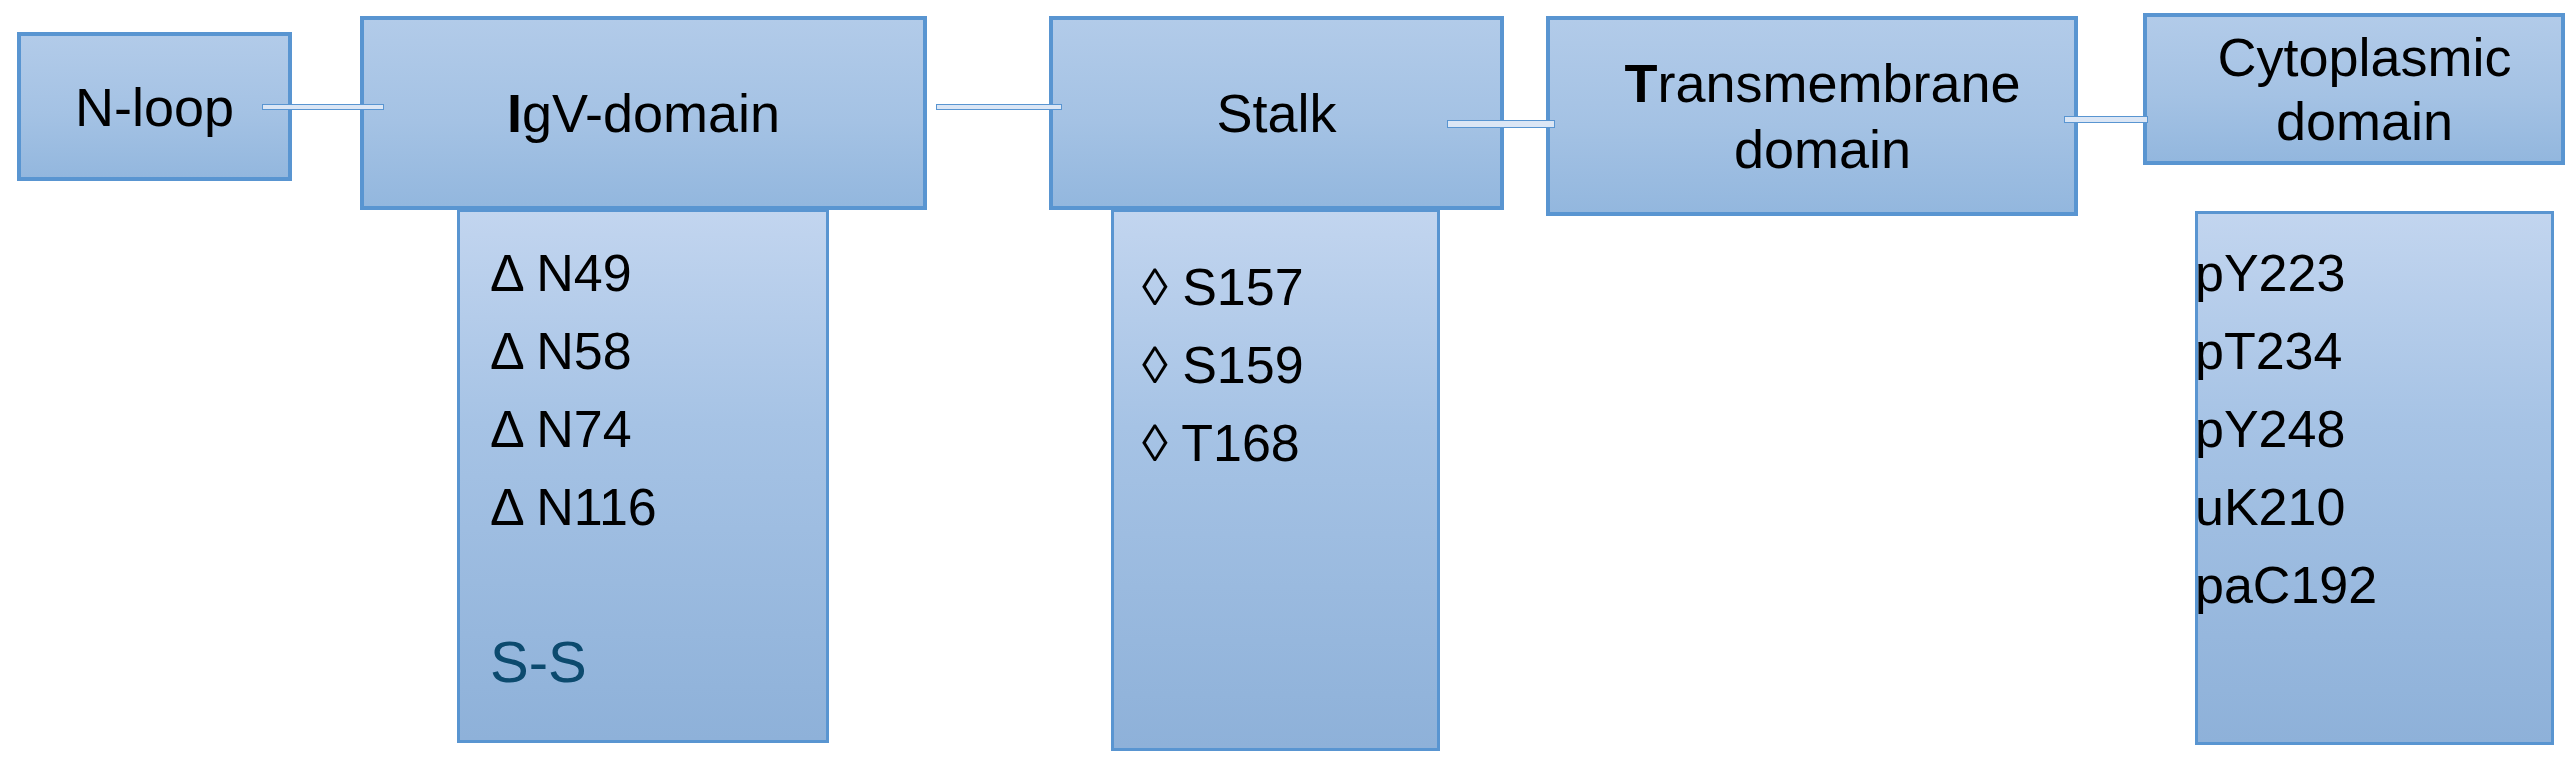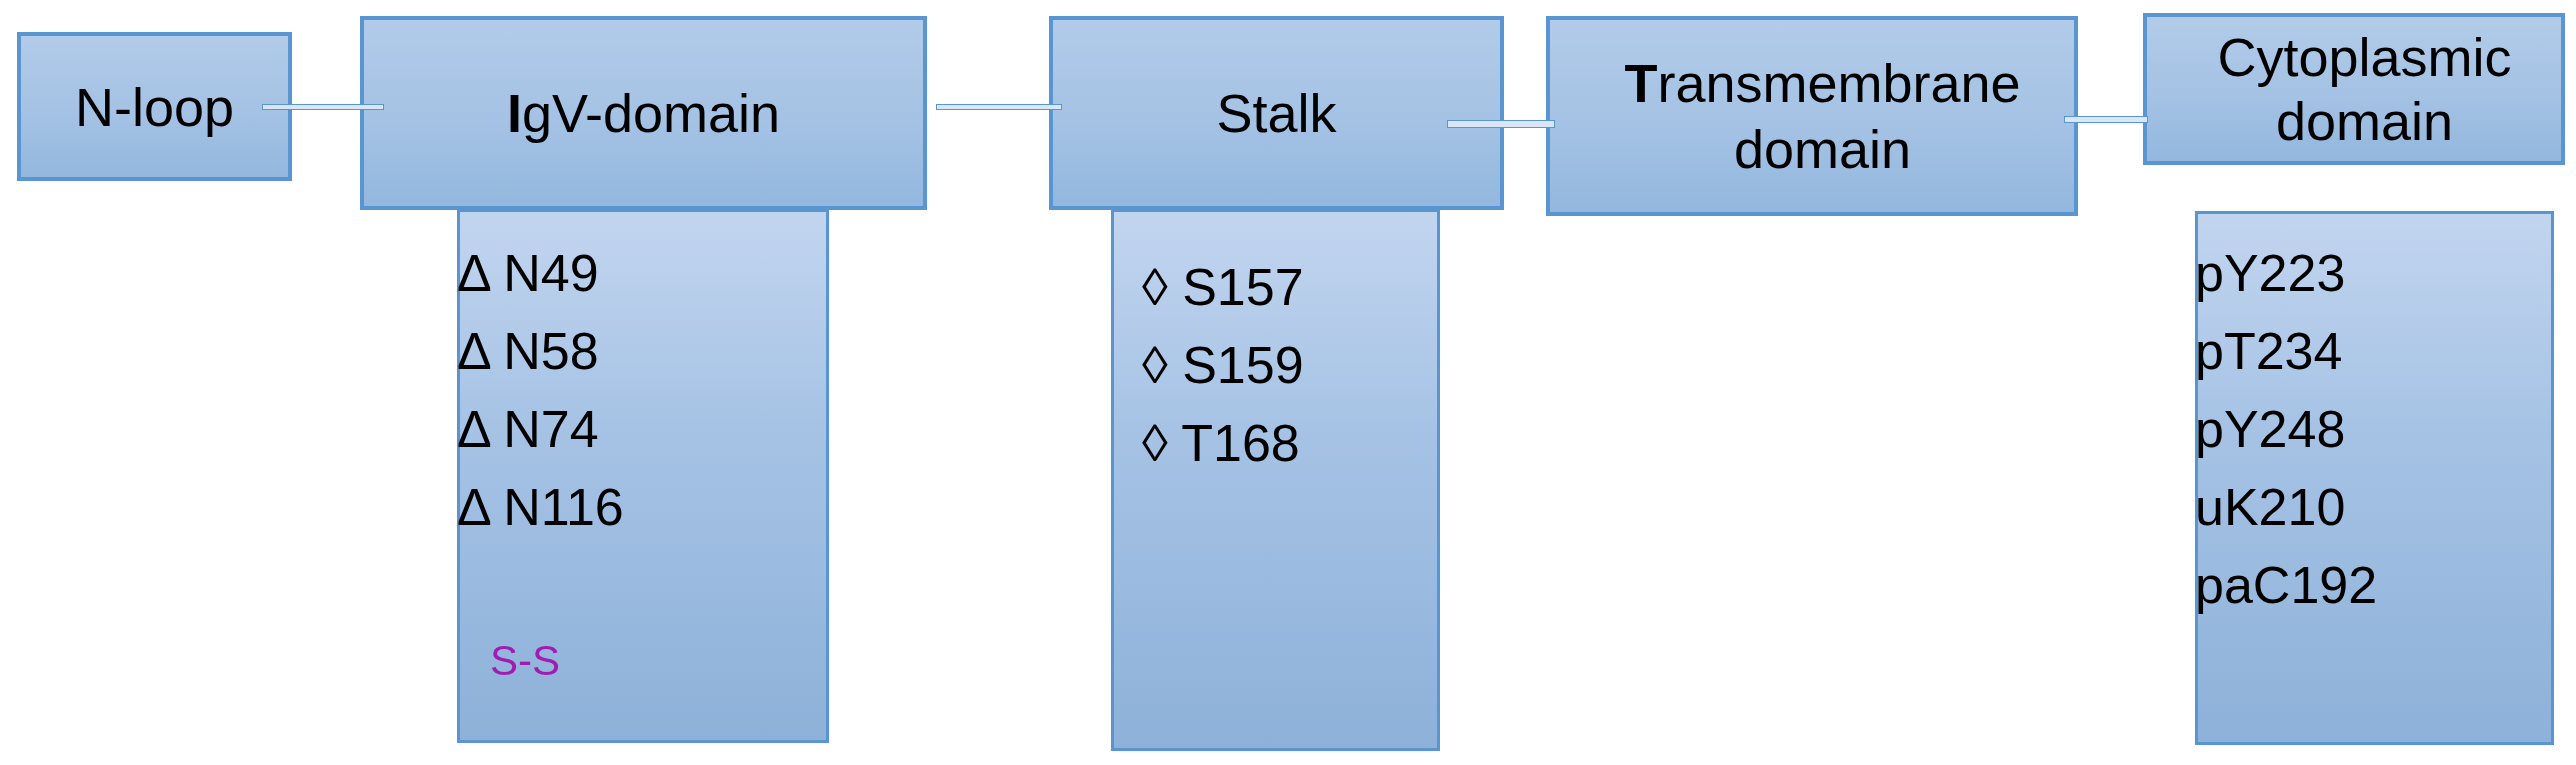--- a/index.html
+++ b/index.html
@@ -53,22 +53,22 @@
   }
   .list .item {
     height: 78px;
     display: flex;
     align-items: center;
     white-space: pre;
   }
   .ss {
     position: absolute;
     z-index: 4;
-    color: #a21caf;
-    font-size: 42px;
+    color: #0c4a6e;
+    font-size: 58px;
     height: 78px;
     display: flex;
     align-items: center;
     white-space: pre;
   }
   .bold-cap { font-weight: bold; }
   .label-lines { display: flex; flex-direction: column; align-items: center; margin-left: 21px; }
 </style>
 </head>
 <body style="background: rgb(255, 255, 255);">
@@ -82,21 +82,21 @@
 
   <div class="box" style="left:17px; top:32px; width:275px; height:149px;">
     <span>N-loop</span>
   </div>
 
   <div class="box" style="left:360px; top:16px; width:567px; height:194px;">
     <span><span class="bold-cap">I</span><span>gV-domain</span></span>
   </div>
 
   <div class="subbox" style="left:457px; top:209px; width:372px; height:534px;"></div>
-  <div class="list" style="left:457px; top:234px; width:368px; ">
+  <div class="list" style="left:457px; top:234px; width:368px; padding-left:33px;">
     <div class="item">Δ N49</div>
     <div class="item">Δ N58</div>
     <div class="item">Δ N74</div>
     <div class="item">Δ N116</div>
   </div>
   <div class="ss" style="left:490px; top:622px;">S-S</div>
 
   <div class="box" style="left:1049px; top:16px; width:455px; height:194px;">
     <span>Stalk</span>
   </div>

